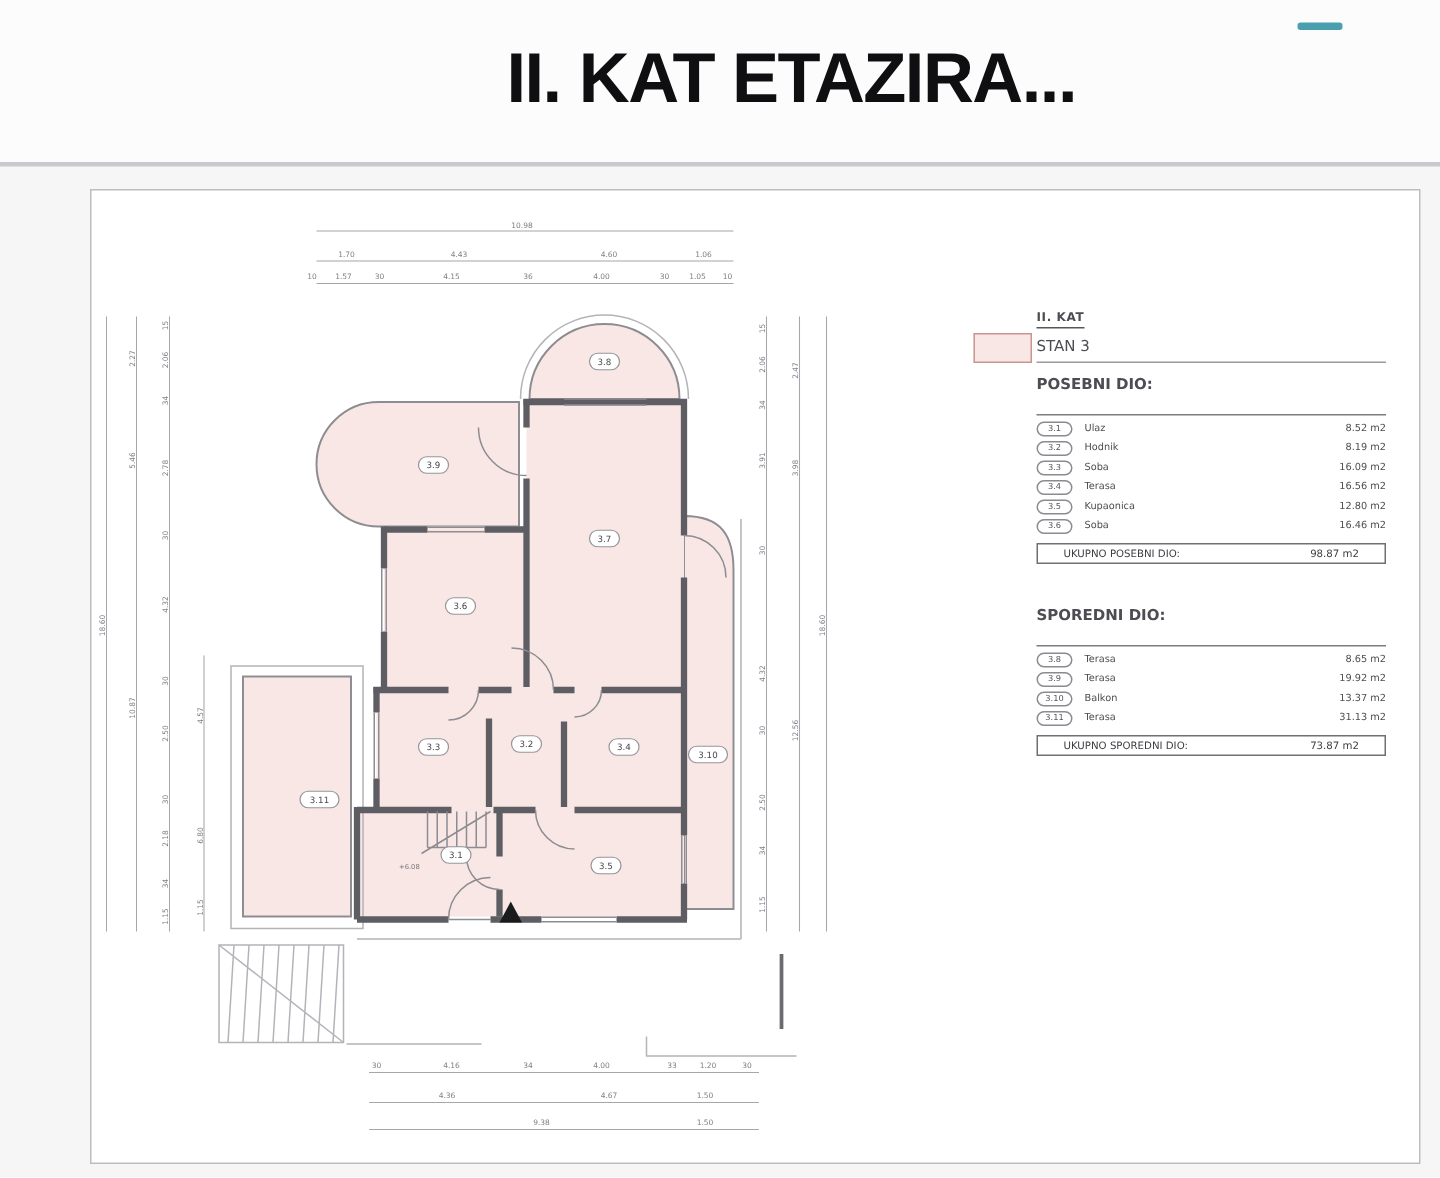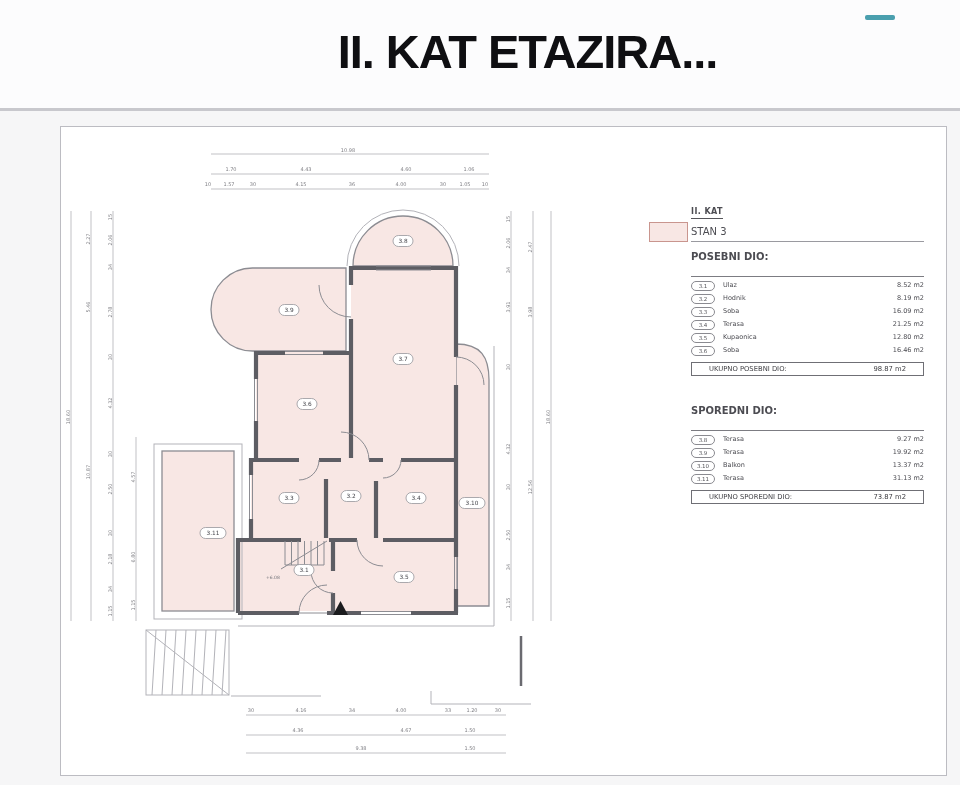--- a/index.html
+++ b/index.html
@@ -229,21 +229,21 @@
             <span class="rarea">8.19 m2</span>
           </div>
           <div class="lrow">
             <span class="badge">3.3</span>
             <span class="rname">Soba</span>
             <span class="rarea">16.09 m2</span>
           </div>
           <div class="lrow">
             <span class="badge">3.4</span>
             <span class="rname">Terasa</span>
-            <span class="rarea">21.25 m2</span>
+            <span class="rarea">16.56 m2</span>
           </div>
           <div class="lrow">
             <span class="badge">3.5</span>
             <span class="rname">Kupaonica</span>
             <span class="rarea">12.80 m2</span>
           </div>
           <div class="lrow">
             <span class="badge">3.6</span>
             <span class="rname">Soba</span>
             <span class="rarea">16.46 m2</span>
@@ -252,21 +252,21 @@
       <div class="totalrow">
         <span>UKUPNO POSEBNI DIO:</span>
         <span>98.87 m2</span>
       </div>
 
       <div class="sechead" style="margin-top:29px">SPOREDNI DIO:</div>
       <div class="rows">
           <div class="lrow">
             <span class="badge">3.8</span>
             <span class="rname">Terasa</span>
-            <span class="rarea">9.27 m2</span>
+            <span class="rarea">8.65 m2</span>
           </div>
           <div class="lrow">
             <span class="badge">3.9</span>
             <span class="rname">Terasa</span>
             <span class="rarea">19.92 m2</span>
           </div>
           <div class="lrow">
             <span class="badge">3.10</span>
             <span class="rname">Balkon</span>
             <span class="rarea">13.37 m2</span>

